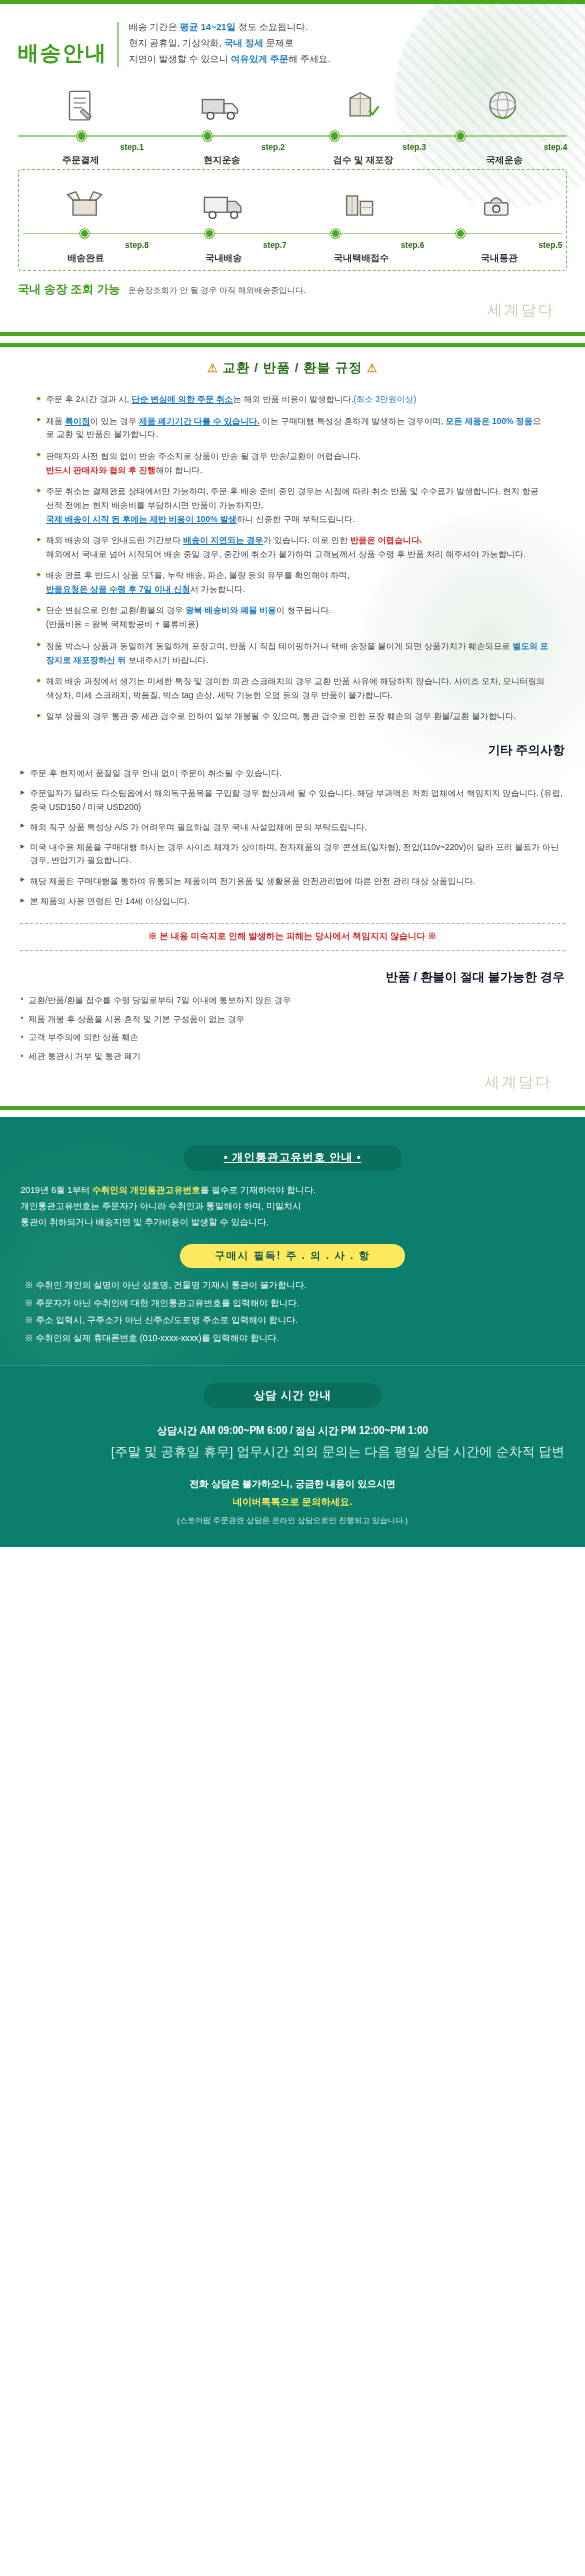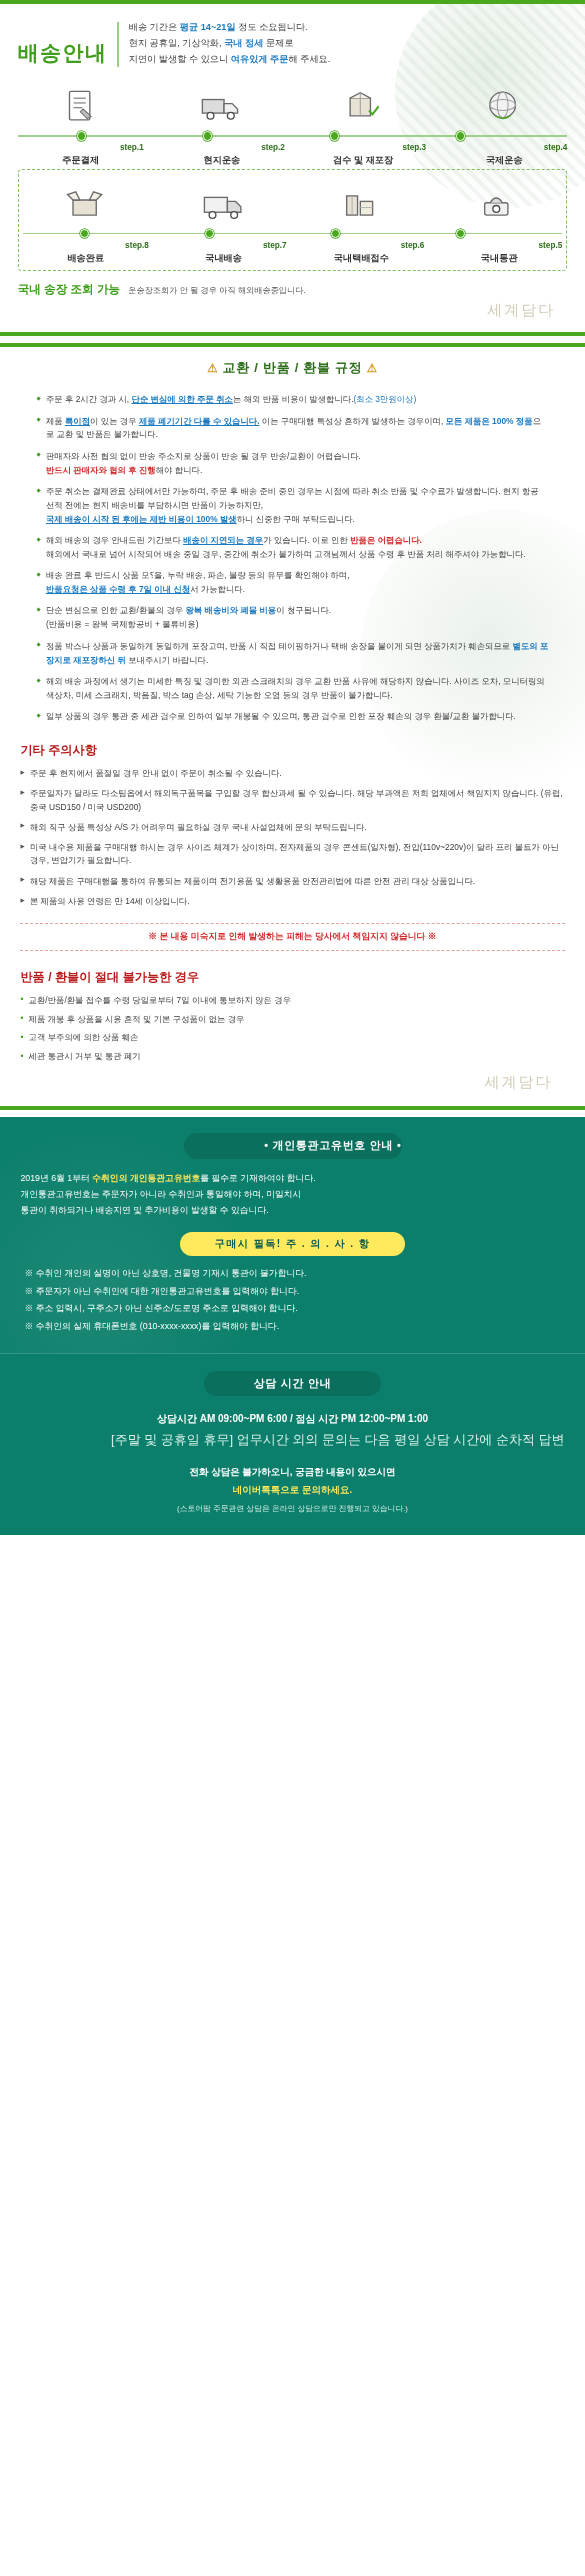--- a/index.html
+++ b/index.html
@@ -107,22 +107,22 @@
   ul.rules > li:before {
     content: "◆"; position: absolute; left: 0; top: 0.7px;
     color: #3f9e1b; font-size: 5.4px;
   }
   .blue { color: #1c7ac0; }
   .blue-b { color: #1c7ac0; font-weight: bold; }
   .red-b { color: #d02a2a; font-weight: bold; }
   .u { text-decoration: underline; }
 
   .sub-title {
-    font-size: 12.2px; font-weight: bold; color: #b91c1c; margin: 17.7px 0 8.2px 0;
-    position: relative; z-index: 2;
+    font-size: 12.2px; font-weight: bold; color: #0f172a; margin: 17.7px 0 8.2px 0;
+    position: relative; z-index: 2; text-align: right;
   }
   ul.notes { list-style: none; margin: 0; padding: 0; position: relative; z-index: 2;}
   ul.notes > li {
     font-size: 8.4px; line-height: 1.6; color: #3a3a3a;
     margin-bottom: 6.8px; padding-left: 9.5px; position: relative;
   }
   ul.notes > li:before {
     content: "▶"; position: absolute; left: 0; top: 0.7px; color: #555; font-size: 5.4px;
   }
   .warn-band {
@@ -148,24 +148,24 @@
     overflow: hidden;
     color: #ffffff;
   }
   .sec3:before {
     content: "";
     position: absolute; left: -82px; bottom: -109px;
     width: 354px; height: 354px; border-radius: 50%;
     background: radial-gradient(circle at 50% 50%, rgba(255,255,255,.07), rgba(255,255,255,0) 70%);
   }
   .pill {
-    margin: 4px auto 11px auto; width: 218px; text-align: right;
+    margin: 16px auto 11px auto; width: 218px; text-align: center;
     background: #0a6f5d; border-radius: 13.6px; padding: 5.4px 0;
     font-size: 11px; font-weight: bold; letter-spacing: 0.7px;
-    position: relative; z-index: 2;
+    position: relative; z-index: 2; text-decoration: underline;
   }
   .s3-para {
     font-size: 8.8px; line-height: 1.85; position: relative; z-index: 2;
   }
   .s3-para .y { color: #ffe95c; font-weight: bold; }
   .must-bar {
     margin: 13.6px auto 9.5px auto; width: 225px; text-align: center;
     background: #ffe95c; color: #0b5c4c; border-radius: 12.2px;
     font-size: 10.2px; font-weight: bold; padding: 4.8px 0; letter-spacing: 1.4px;
     position: relative; z-index: 2;

